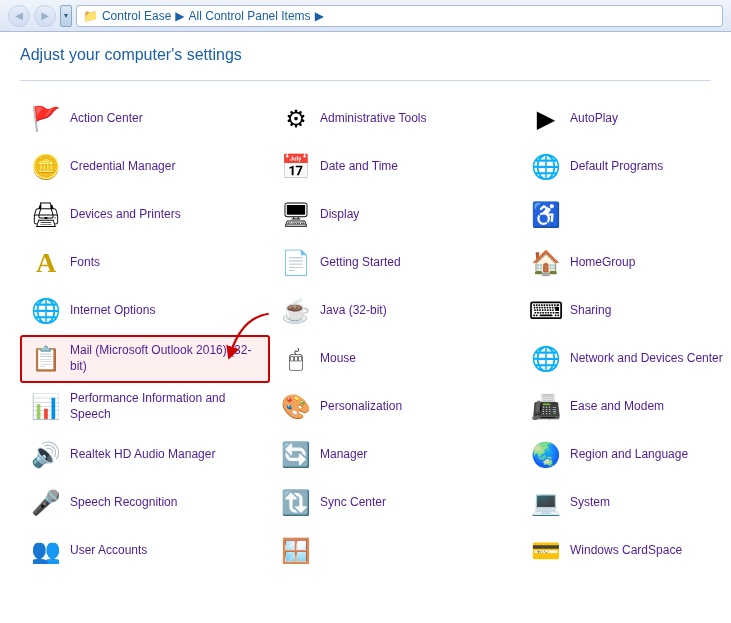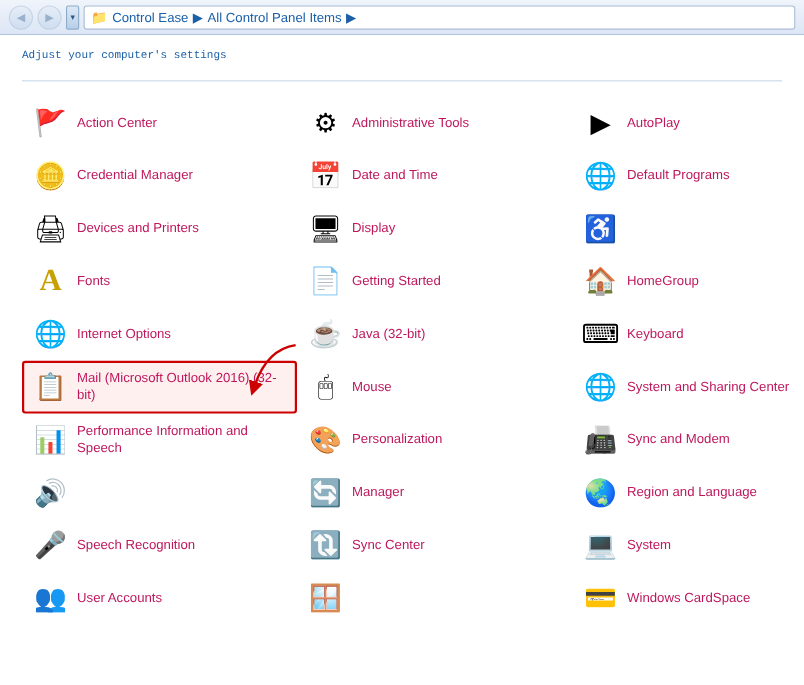--- a/index.html
+++ b/index.html
@@ -48,25 +48,24 @@
       height: 22px;
       font-size: 12px; color: #1a5fa8;
     }
 
     
     .content {
       background: #fff;
       padding: 14px 20px 10px 20px;
     }
     .content-title {
-      font-size: 10px;
+      font-size: 16px;
       color: #1a5fa8;
       margin-bottom: 16px;
       font-weight: normal;
-      font-family: Liberation Mono, monospace;
     }
     .divider {
       border: none;
       border-top: 1px solid #c8d8ea;
       margin-bottom: 14px;
     }
 
     
     .items-grid {
       display: grid;
@@ -88,21 +87,21 @@
       background: #fff0f0;
     }
     .item-icon {
       width: 32px; height: 32px;
       flex-shrink: 0;
       display: flex; align-items: center; justify-content: center;
       font-size: 24px;
     }
     .item-label {
       font-size: 12px;
-      color: #be185d;
+      color: #4c1d95;
       line-height: 1.3;
     }
 
     
     .arrow-container {
       position: absolute;
       left: 220px;
       top: 310px;
       pointer-events: none;
       z-index: 10;
@@ -185,48 +184,49 @@
       <div class="item">
         <div class="item-icon">🌐</div>
         <div class="item-label">Internet Options</div>
       </div>
       <div class="item">
         <div class="item-icon">☕</div>
         <div class="item-label">Java (32-bit)</div>
       </div>
       <div class="item">
         <div class="item-icon">⌨</div>
-        <div class="item-label">Keyboard</div>
+        <div class="item-label">Sharing</div>
       </div>
       <div class="item highlighted">
         <div class="item-icon">📋</div>
         <div class="item-label">Mail (Microsoft Outlook 2016) (32-bit)</div>
       </div>
       <div class="item">
         <div class="item-icon">🖱</div>
         <div class="item-label">Mouse</div>
       </div>
       <div class="item">
         <div class="item-icon">🌐</div>
-        <div class="item-label">System and Sharing Center</div>
+        <div class="item-label">Network and Devices Center</div>
       </div>
       <div class="item">
         <div class="item-icon">📊</div>
         <div class="item-label">Performance Information and Speech</div>
       </div>
       <div class="item">
         <div class="item-icon">🎨</div>
         <div class="item-label">Personalization</div>
       </div>
       <div class="item">
         <div class="item-icon">📠</div>
-        <div class="item-label">Sync and Modem</div>
+        <div class="item-label">Ease and Modem</div>
       </div>
       <div class="item">
         <div class="item-icon">🔊</div>
+        <div class="item-label">Realtek HD Audio Manager</div>
       </div>
       <div class="item">
         <div class="item-icon">🔄</div>
         <div class="item-label">Manager</div>
       </div>
       <div class="item">
         <div class="item-icon">🌏</div>
         <div class="item-label">Region and Language</div>
       </div>
       <div class="item">

